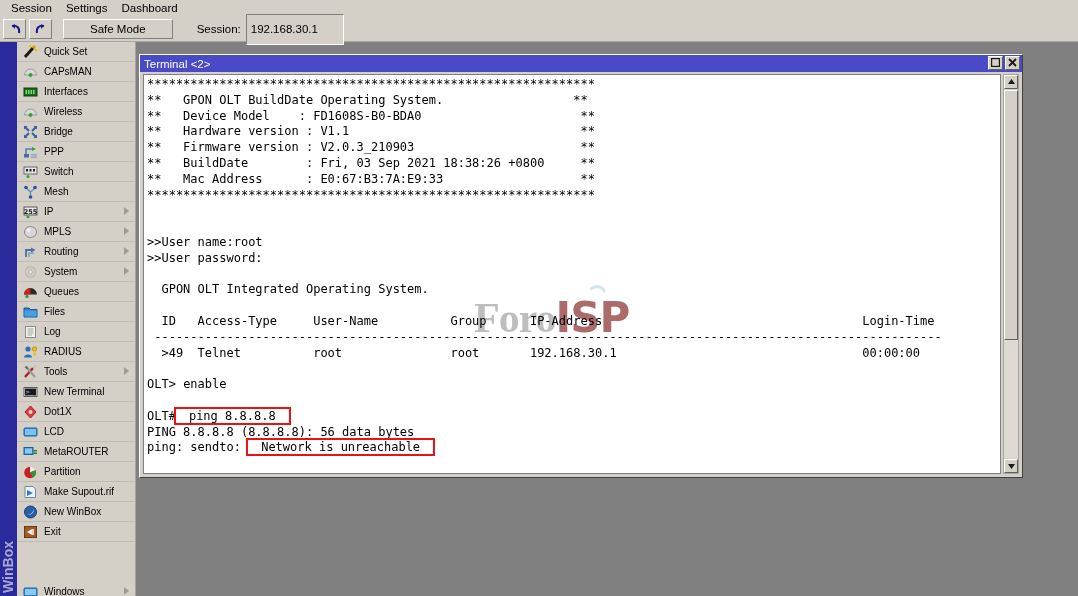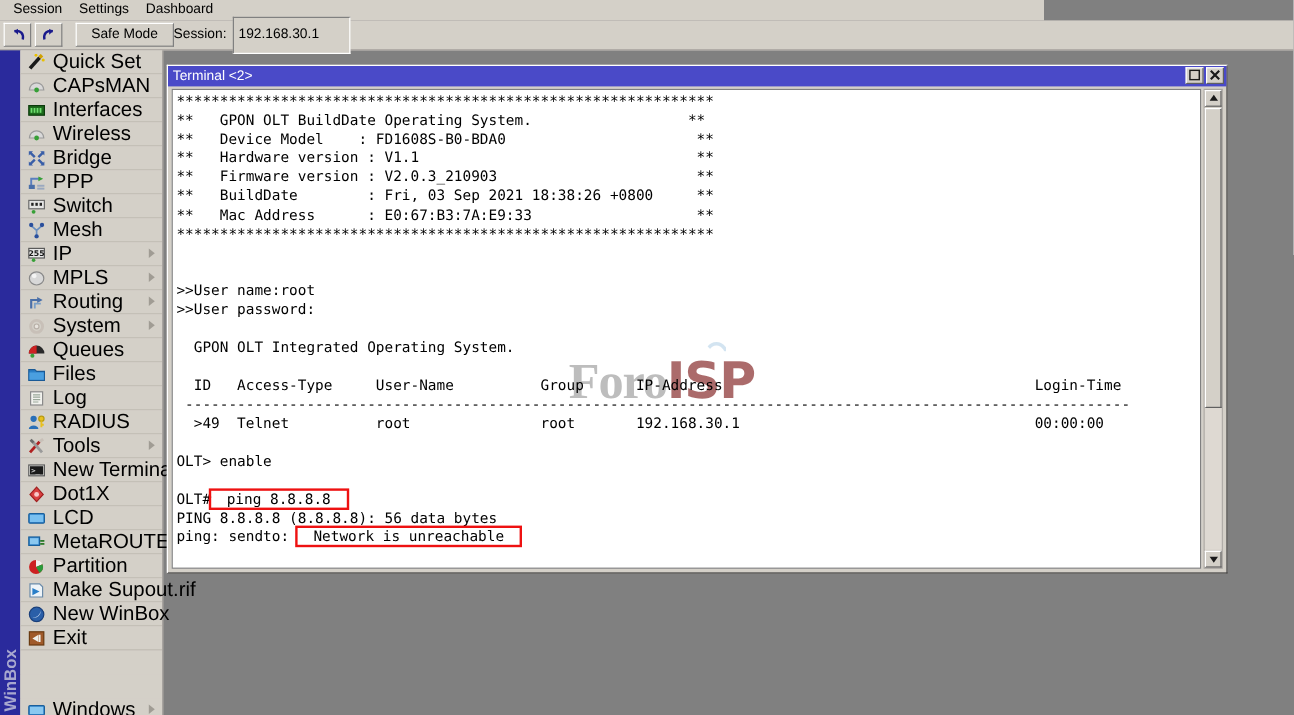--- a/index.html
+++ b/index.html
@@ -8,21 +8,21 @@
     width: 1078px; height: 596px;
     background: #808080;
     font-family: "Liberation Sans", sans-serif;
     font-size: 12px;
     overflow: hidden;
     position: relative;
   }
 
   
   #menubar {
-    position: absolute; left: 0; top: 0; width: 870px; height: 17px;
+    position: absolute; left: 0; top: 0; width: 1078px; height: 17px;
     background: #d4d0c8;
     display: flex; align-items: center;
     padding-left: 4px;
   }
   #menubar .menu-item {
     font-size: 11.5px; color: #000;
     padding: 1px 7px 2px 7px;
     white-space: nowrap;
   }
 
@@ -37,21 +37,21 @@
   .tb-btn {
     height: 20px; min-width: 23px;
     background: #d4d0c8;
     border: 1px solid;
     border-color: #ffffff #808080 #808080 #ffffff;
     display: flex; align-items: center; justify-content: center;
     margin-right: 3px;
   }
   .tb-btn svg { display: block; }
   #safe-mode-btn {
-    height: 20px; padding: 0 12px; margin-left: 8px; margin-right: 0;
+    height: 20px; padding: 0 26px; margin-left: 8px; margin-right: 24px;
     background: #d4d0c8;
     border: 1px solid;
     border-color: #ffffff #808080 #808080 #ffffff;
     display: flex; align-items: center; justify-content: center;
     font-size: 11.5px; color: #000;
   }
   #session-label { font-size: 11.5px; color: #000; margin-right: 5px; }
   #session-value {
     height: 31px; min-width: 98px; padding: 0 4px;
     background: #d4d0c8;
@@ -91,21 +91,21 @@
     border-bottom: 1px solid #c0bcb4;
     background: #d4d0c8;
   }
   .side-item .si-icon {
     width: 17px; height: 16px;
     margin-right: 5px;
     flex: 0 0 17px;
     display: flex; align-items: center; justify-content: center;
   }
   .side-item .si-label {
-    font-size: 17px; color: #000; white-space: nowrap;
+    font-size: 10px; color: #000; white-space: nowrap;
   }
   .side-item .si-arrow {
     position: absolute; right: 6px; top: 5px;
     width: 0; height: 0;
     border-left: 5px solid #a09c94;
     border-top: 4px solid transparent;
     border-bottom: 4px solid transparent;
   }
   #sidebar .gap-blank { height: 20px; background: #d4d0c8; }
 

